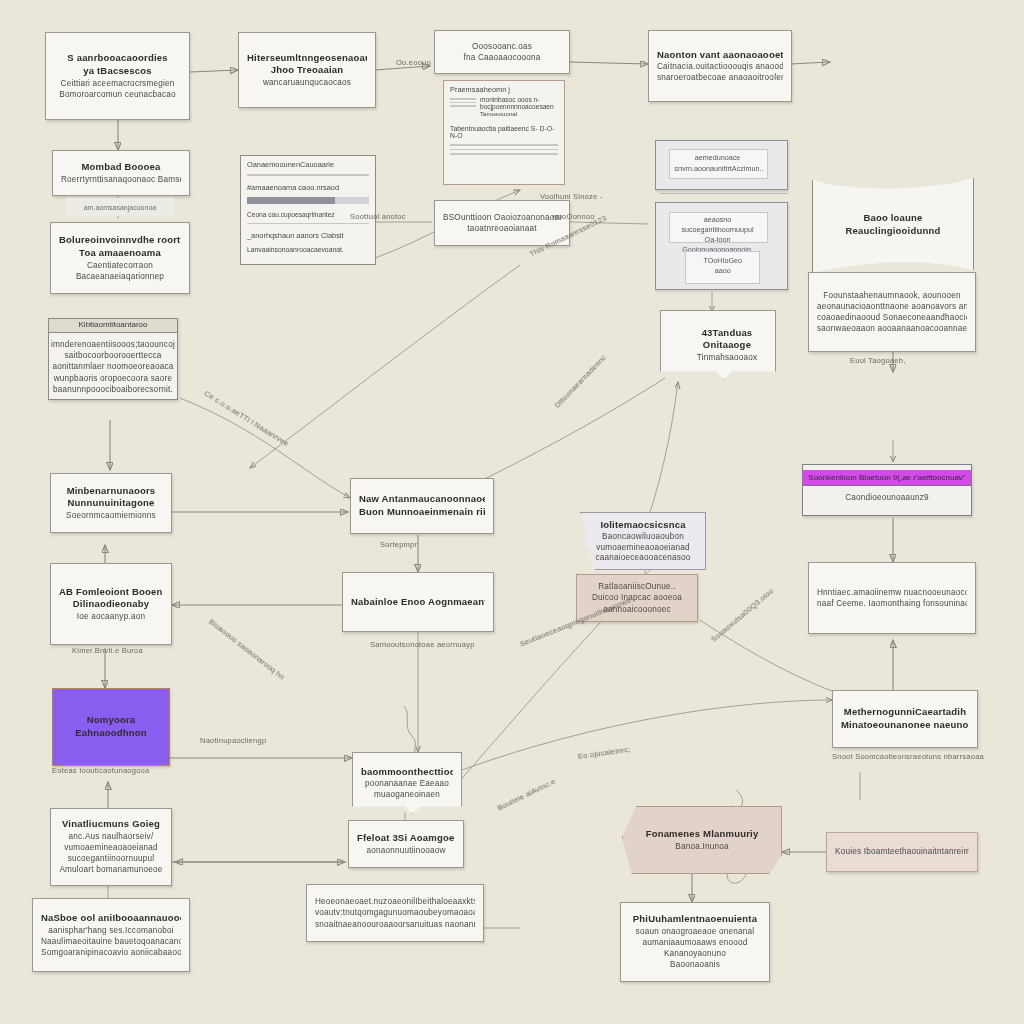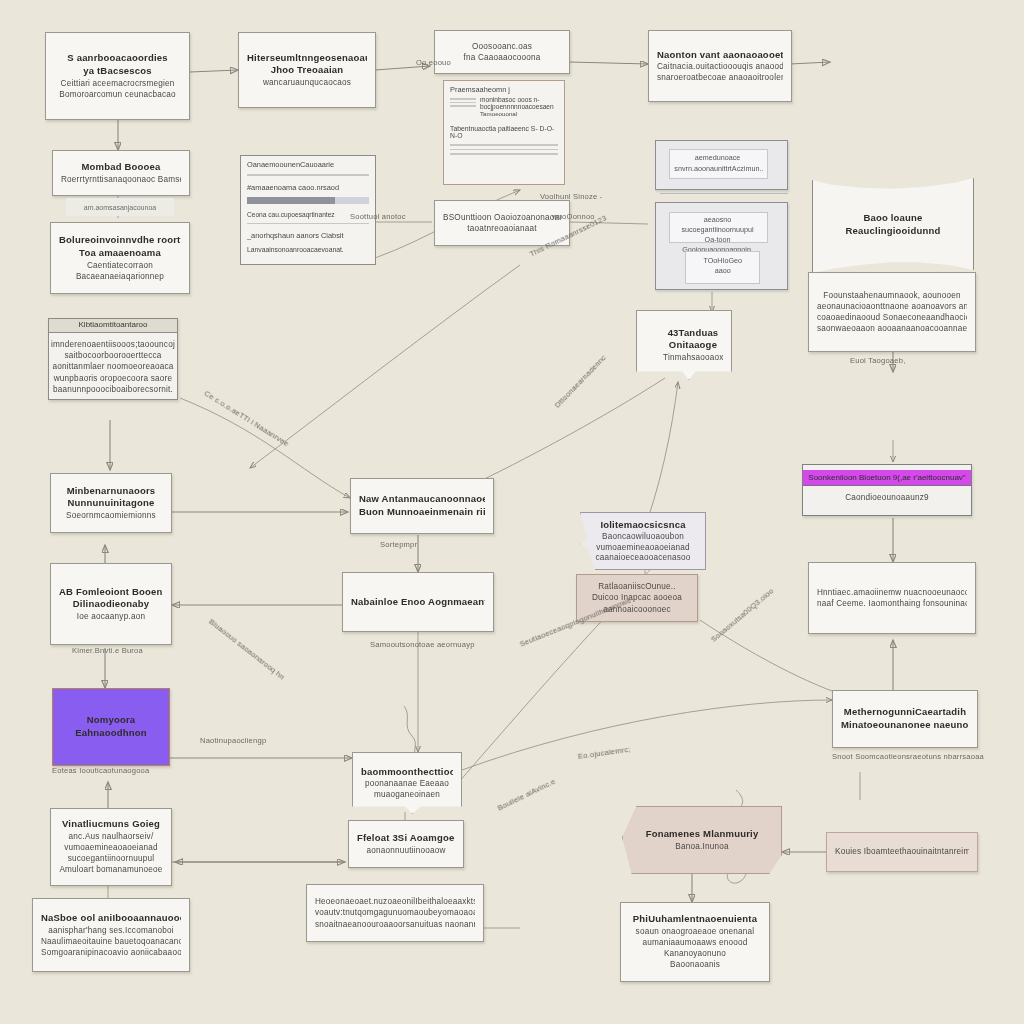--- a/index.html
+++ b/index.html
@@ -341,21 +341,21 @@
       <span>aeaosno sucoegantiinoornuupul</span><br>
       <span>Oa-toon Goojonuaoonoannoin.</span>
     </div>
     <div class="inner" style="top:56%;left:22%;width:56%;height:36%;"></div>
     <div class="txt" style="top:62%;left:26%;width:50%;">
       <span>TOoHIoGeo</span><br>
       <span>aaoo</span>
     </div>
   </div>
 
-  <div class="node notch paper" style="left:636px;top:310px;width:96px;height:70px;padding-left:26px;">
+  <div class="node notch paper" style="left:660px;top:310px;width:116px;height:70px;padding-left:26px;">
     <span class="ln t">43Tanduas</span>
     <span class="ln t">Onitaaoge</span>
     <span class="ln s">Tinmahsaooaox</span>
   </div>
 
   <div class="node wave" style="left:812px;top:176px;width:162px;height:98px;">
     <span class="ln t">Baoo loaune</span>
     <span class="ln t">Reauclingiooidunnd</span>
   </div>
 
@@ -432,21 +432,21 @@
   </div>
 
   <div class="node paper" style="left:620px;top:902px;width:150px;height:80px;">
     <span class="ln t">PhiUuhamlentnaoenuienta</span>
     <span class="ln s">soaun onaogroaeaoe onenanal</span>
     <span class="ln s">aumaniaaumoaaws enoood</span>
     <span class="ln s">Kananoyaonuno</span>
     <span class="ln s">Baoonaoanis</span>
   </div>
 
-  <span class="elabel" style="left:396px;top:58px;margin-left:20px;">Oo.eoouo</span>
+  <span class="elabel" style="left:396px;top:58px;">Oo.eoouo</span>
   <span class="elabel" style="left:350px;top:212px;">Soottuol anotoc</span>
   <span class="elabel" style="left:540px;top:192px;">Voolhunl Sinoze -</span>
   <span class="elabel" style="left:552px;top:212px;">wuoOonnoo</span>
   <span class="elabel" style="left:530px;top:250px;transform:rotate(-26deg);transform-origin:left center;">This Romaaanrsse0123</span>
   <span class="elabel" style="left:205px;top:388px;transform:rotate(32deg);transform-origin:left center;">Ce c.o.o.aeTTl l Naaanrvee</span>
   <span class="elabel" style="left:380px;top:540px;">Sortepmpr</span>
   <span class="elabel" style="left:370px;top:640px;">Samooutsonotoae aeornuayp</span>
   <span class="elabel" style="left:72px;top:646px;text-align:center;">Kimer.Bnvti.e Buroa</span>
   <span class="elabel" style="left:52px;top:766px;">Eoteas Ioouticaotunaogooa</span>
   <span class="elabel" style="left:200px;top:736px;">Naotinupaocliengp</span>

